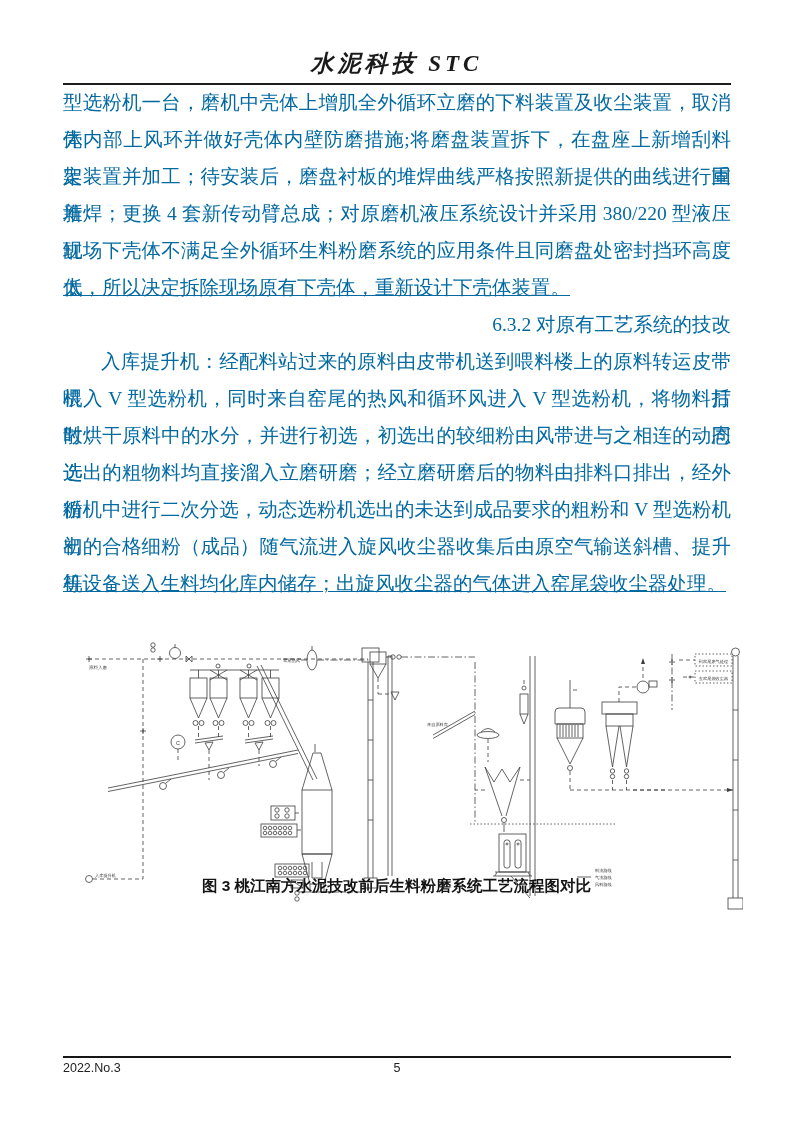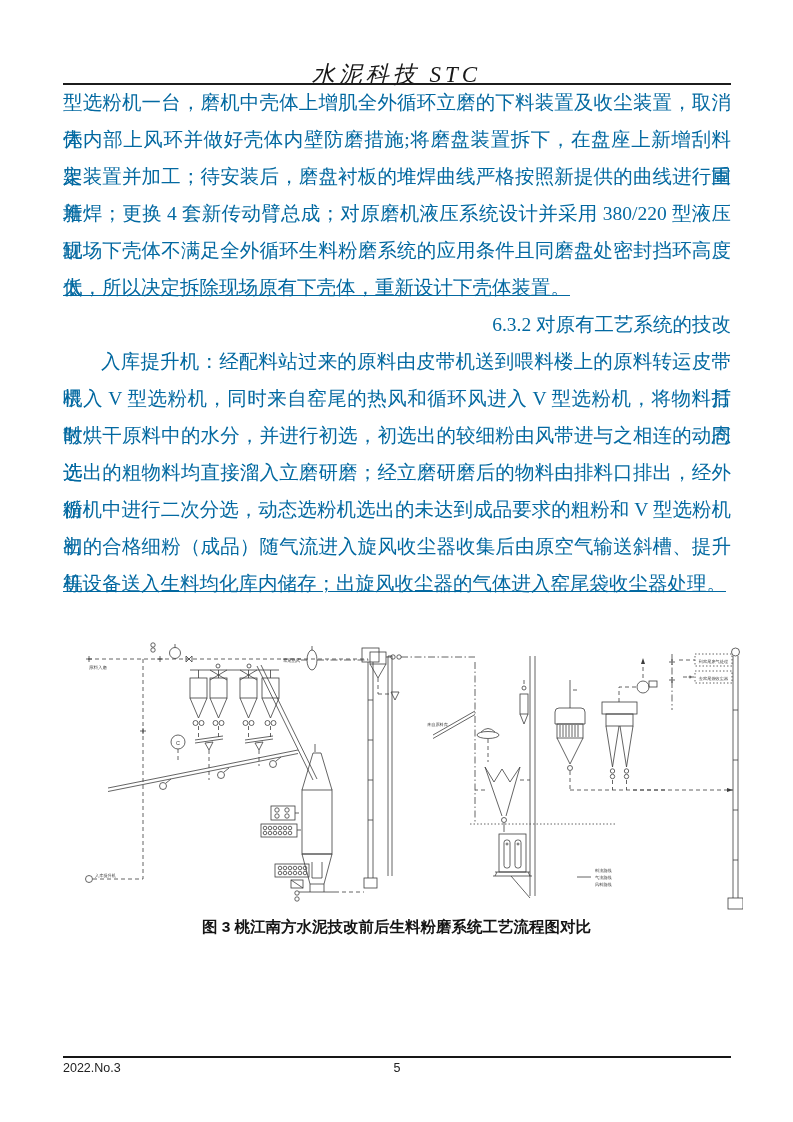--- a/index.html
+++ b/index.html
@@ -2,33 +2,33 @@
 <html><head>
 <meta charset="utf-8">
 <style>
   html,body{margin:0;padding:0;background:#888;}
   .page{
     position:relative;width:793px;height:1122px;background:#ffffff;
     font-family:"Liberation Serif","DejaVu Serif",serif;color:#111;overflow:hidden;
     margin:0 auto;
   }
   .header-title{
-    position:absolute;top:59px;left:0;width:793px;text-align:center;
-    font-size:23px;font-style:italic;font-weight:400;letter-spacing:4px;color:#1a1a1a;
+    position:absolute;top:48px;left:0;width:793px;text-align:center;
+    font-size:23px;font-style:italic;font-weight:700;letter-spacing:4px;color:#1a1a1a;
   }
   .header-rule{position:absolute;top:83px;left:63px;width:668px;height:2px;background:#1c1c1c;}
   .body-text{position:absolute;top:84px;left:63px;width:668px;font-size:19.5px;color:#0369a1;}
   .line{height:37px;line-height:37px;text-align:justify;text-align-last:justify;white-space:normal;}
   .line.no-just{text-align:left;text-align-last:left;text-decoration:underline;}
   .line.indent{text-indent:38px;}
   .heading{height:37px;line-height:37px;font-size:19.5px;text-align:right;}
   .figure{position:absolute;top:640px;left:83px;width:660px;height:272px;}
   .figure svg{display:block;width:660px;height:272px;}
   .caption{
-    position:absolute;top:917px;left:0;width:793px;text-align:center;
+    position:absolute;top:876px;left:0;width:793px;text-align:center;
     font-family:"Liberation Sans","DejaVu Sans",sans-serif;font-weight:bold;font-size:15.5px;color:#141414;
   }
   .footer-rule{position:absolute;top:1056px;left:63px;width:668px;height:2px;background:#161616;}
   .footer-page,.footer-issue{
     position:absolute;top:1061px;left:63px;width:668px;
     font-family:"Liberation Sans","DejaVu Sans",sans-serif;font-size:12.5px;color:#222;
   }
   .footer-page{text-align:center;}
   .footer-issue{}
   

